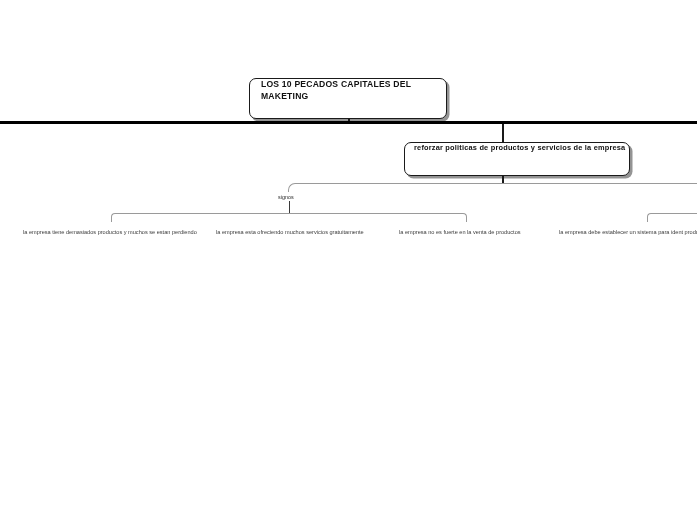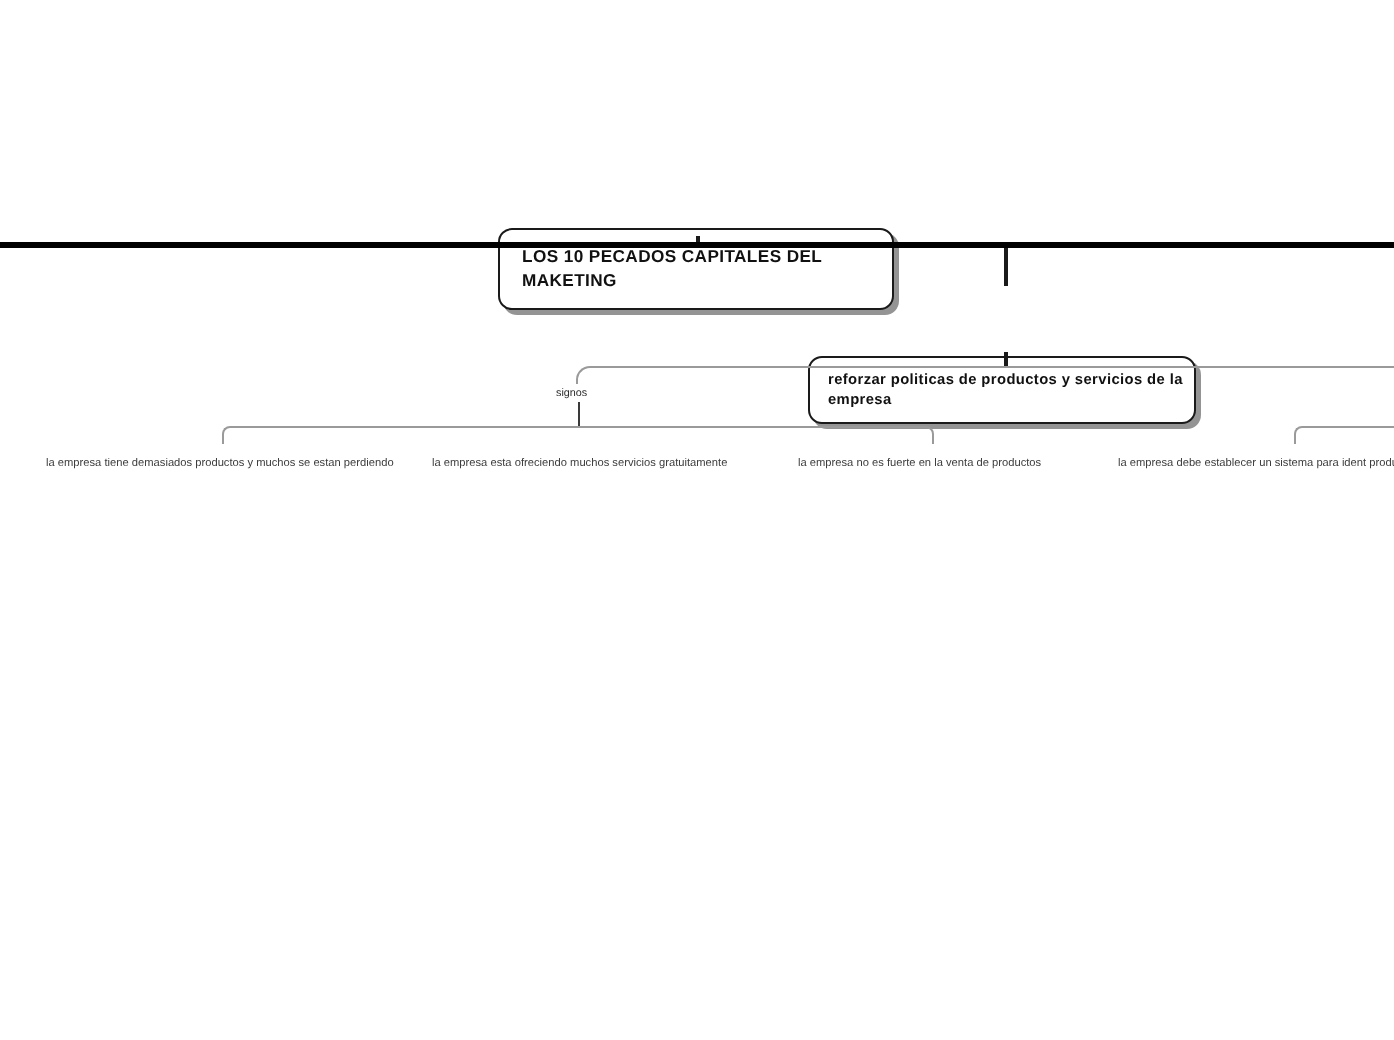--- a/index.html
+++ b/index.html
@@ -15,39 +15,37 @@
 
   
   .node{
     position:absolute;
     background:#ffffff;
     border:1.5px solid #1a1a1a;
     border-radius:7px;
     box-sizing:border-box;
     box-shadow:2.5px 2.5px 0 rgba(60,60,60,.55);
     display:flex;
-    align-items:center;
-    margin-top:36px;
   }
   .node .label{
     font-weight:bold;
     color:#111111;
     letter-spacing:.2px;
   }
 
   #root-node{
     left:249px; top:78px;
     width:198px; height:41px;
     padding:0 0 0 11px;
   }
   #root-node .label{font-size:8.6px;line-height:11.5px;}
 
   #branch-node{
     left:404px; top:142px;
-    width:194px; height:34px;
+    width:226px; height:34px;
     padding:0 0 0 9px;
   }
   #branch-node .label{font-size:7.4px;line-height:9.8px;}
 
   
   .vline{position:absolute;background:#1a1a1a;width:1.5px;}
 
   
   #root-stem{left:348px;top:118px;height:6px;}
   

